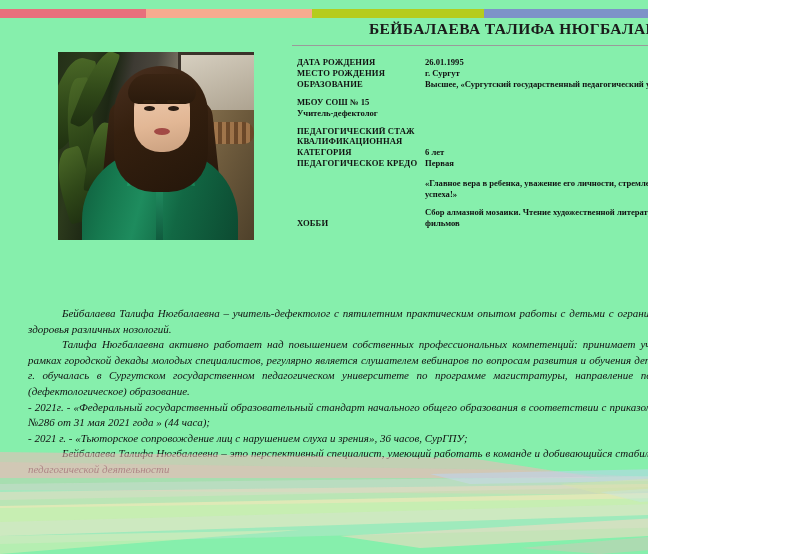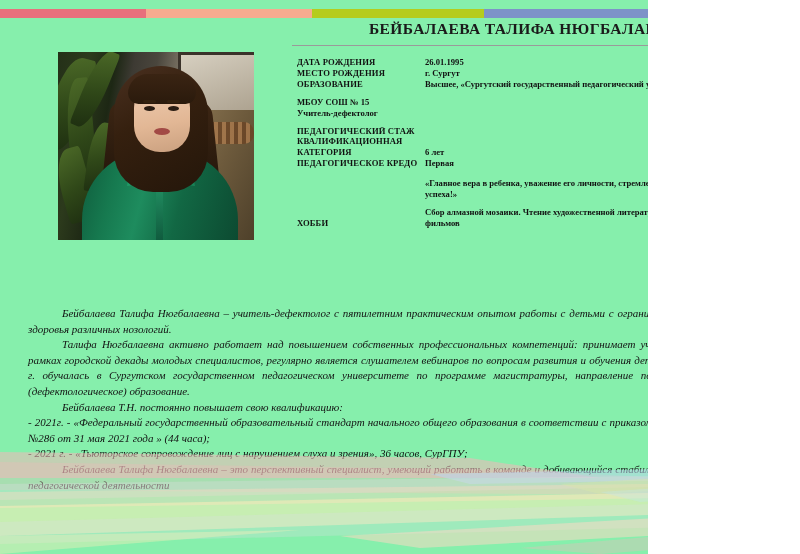--- a/index.html
+++ b/index.html
@@ -303,21 +303,20 @@
       <div class="gap-sm"></div>
       <div class="row">
         <div class="label-col">ХОББИ</div>
         <div class="value-col">Сбор алмазной мозаики. Чтение художественной литературы. Просмотр исторических фильмов</div>
       </div>
     </div>
 
   <div id="body-text">
       <p class="indent">Бейбалаева Талифа Нюгбалаевна – учитель-дефектолог с пятилетним практическим опытом работы с детьми с ограниченными возможностями здоровья различных нозологий.</p>
       <p class="indent">Талифа Нюгбалаевна активно работает над повышением собственных профессиональных компетенций: принимает участие в мероприятиях в рамках городской декады молодых специалистов, регулярно является слушателем вебинаров по вопросам развития и обучения детей с ОВЗ. С 2017 по 2019 г. обучалась в Сургутском государственном педагогическом университете по программе магистратуры, направление подготовки - специальное (дефектологическое) образование.</p>
-      <p class="indent">Бейбалаева Т.Н. постоянно повышает свою квалификацию:</p>
       <p class="">- 2021г. - «Федеральный государственный образовательный стандарт начального общего образования в соответствии с приказом Минпросвещения России №286 от 31 мая 2021 года » (44 часа);</p>
       <p class="">- 2021 г. - «Тьюторское сопровождение лиц с нарушением слуха и зрения», 36 часов, СурГПУ;</p>
       <p class="indent">Бейбалаева Талифа Нюгбалаевна – это перспективный специалист, умеющий работать в команде и добивающийся стабильных результатов в своей педагогической деятельности</p>
     </div>
 
   <svg id="deco" viewBox="0 0 800 110" preserveAspectRatio="none">
     <g id="deco-shapes">
         <path d="M0,8 L470,14 L600,34 L0,34 Z" fill="#f4b6b9" opacity="0.55"></path>
         <path d="M0,18 L520,26 L800,42 L800,52 L0,46 Z" fill="#f4b6b9" opacity="0.3"></path>
         <path d="M430,30 L800,22 L800,34 L470,40 Z" fill="#bcd6ee" opacity="0.55"></path>

